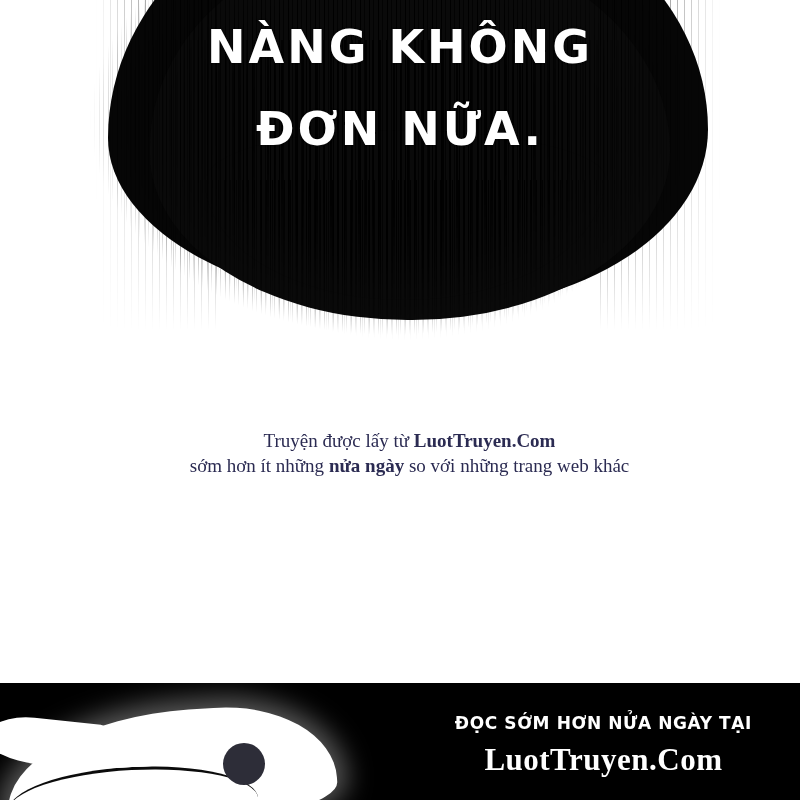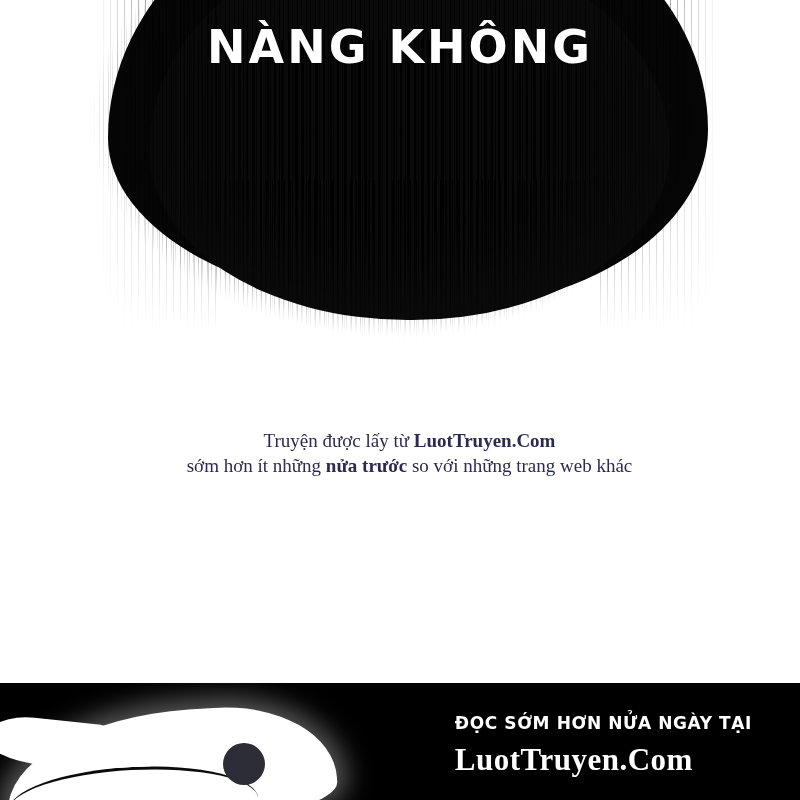--- a/index.html
+++ b/index.html
@@ -239,20 +239,21 @@
     height: 42px;
     background: #2d2d38;
     border-radius: 50%;
   }
 
   
   #promo {
     position: absolute;
     right: 48px;
     top: 30px;
+    text-align: center;
     color: #ffffff;
   }
   #promo .promo-top {
     display: block;
     font-family: "DejaVu Sans", sans-serif;
     font-weight: 700;
     font-size: 17px;
     letter-spacing: 0.6px;
     white-space: nowrap;
   }
@@ -277,25 +278,26 @@
     <div class="ink-core3"></div>
     <div class="drips"></div>
     <div class="drips2"></div>
     <div class="drips3"></div>
     <div class="drips-left"></div>
     <div class="drips-right"></div>
   </div>
 
   <div id="dialogue">
     <span class="line">NÀNG KHÔNG</span>
+    <span class="line">ĐƠN NỮA.</span>
   </div>
 
   <div id="credit">
     <span class="c-line"><span>Truyện được lấy từ </span><b>LuotTruyen.Com</b></span>
-    <span class="c-line"><span>sớm hơn ít những </span><b>nửa trước</b><span> so với những trang web khác</span></span>
+    <span class="c-line"><span>sớm hơn ít những </span><b>nửa ngày</b><span> so với những trang web khác</span></span>
   </div>
 
   <div id="bottom-strip">
     <div class="bird">
       <div class="bird-body"></div>
       <div class="bird-beak"></div>
       <div class="bird-crease"></div>
       <div class="bird-pupil"></div>
     </div>
 

